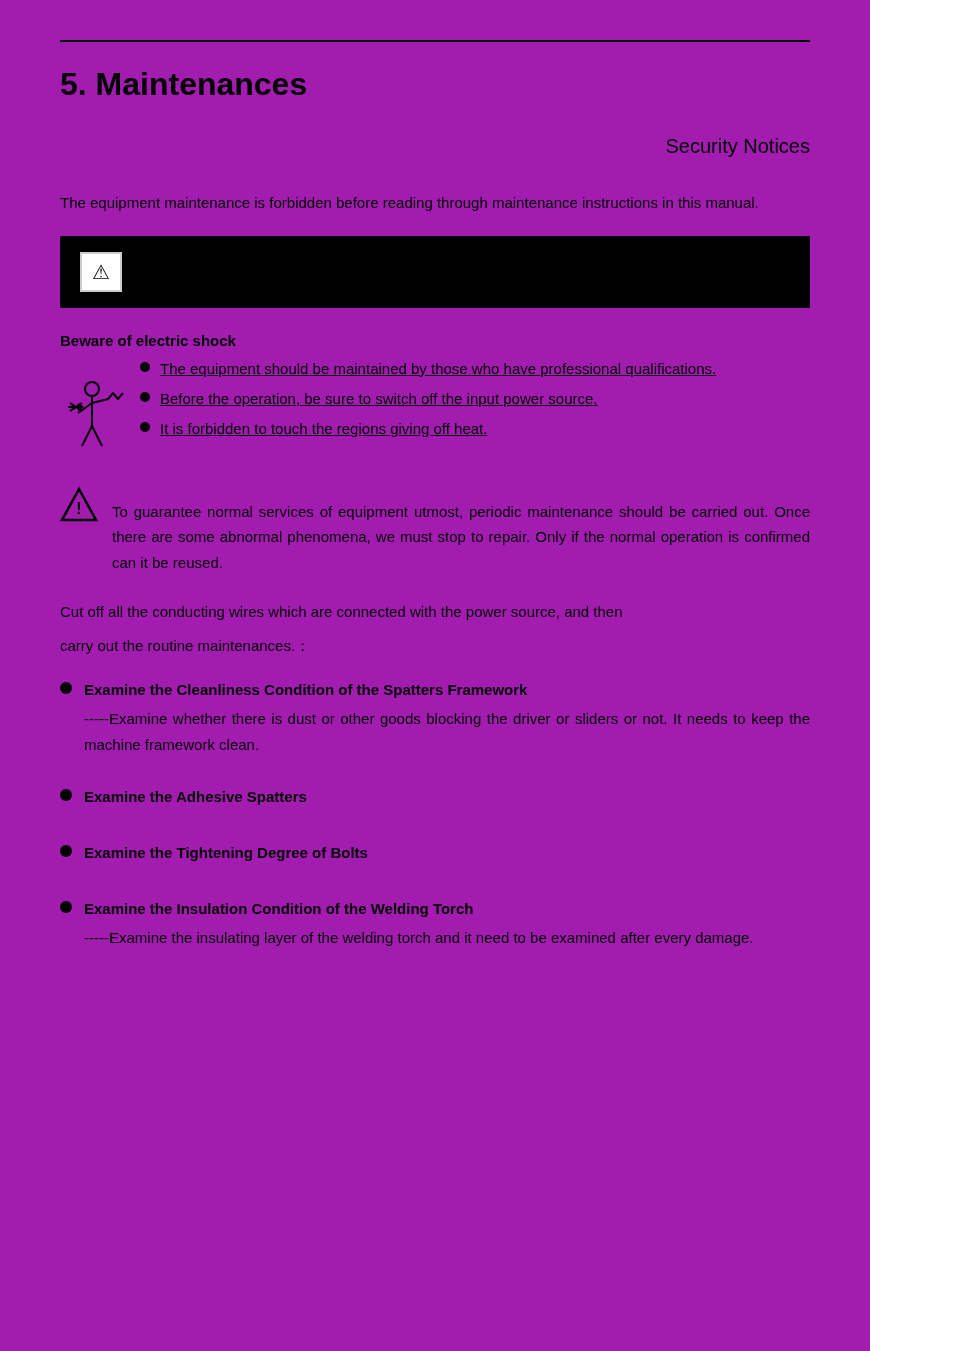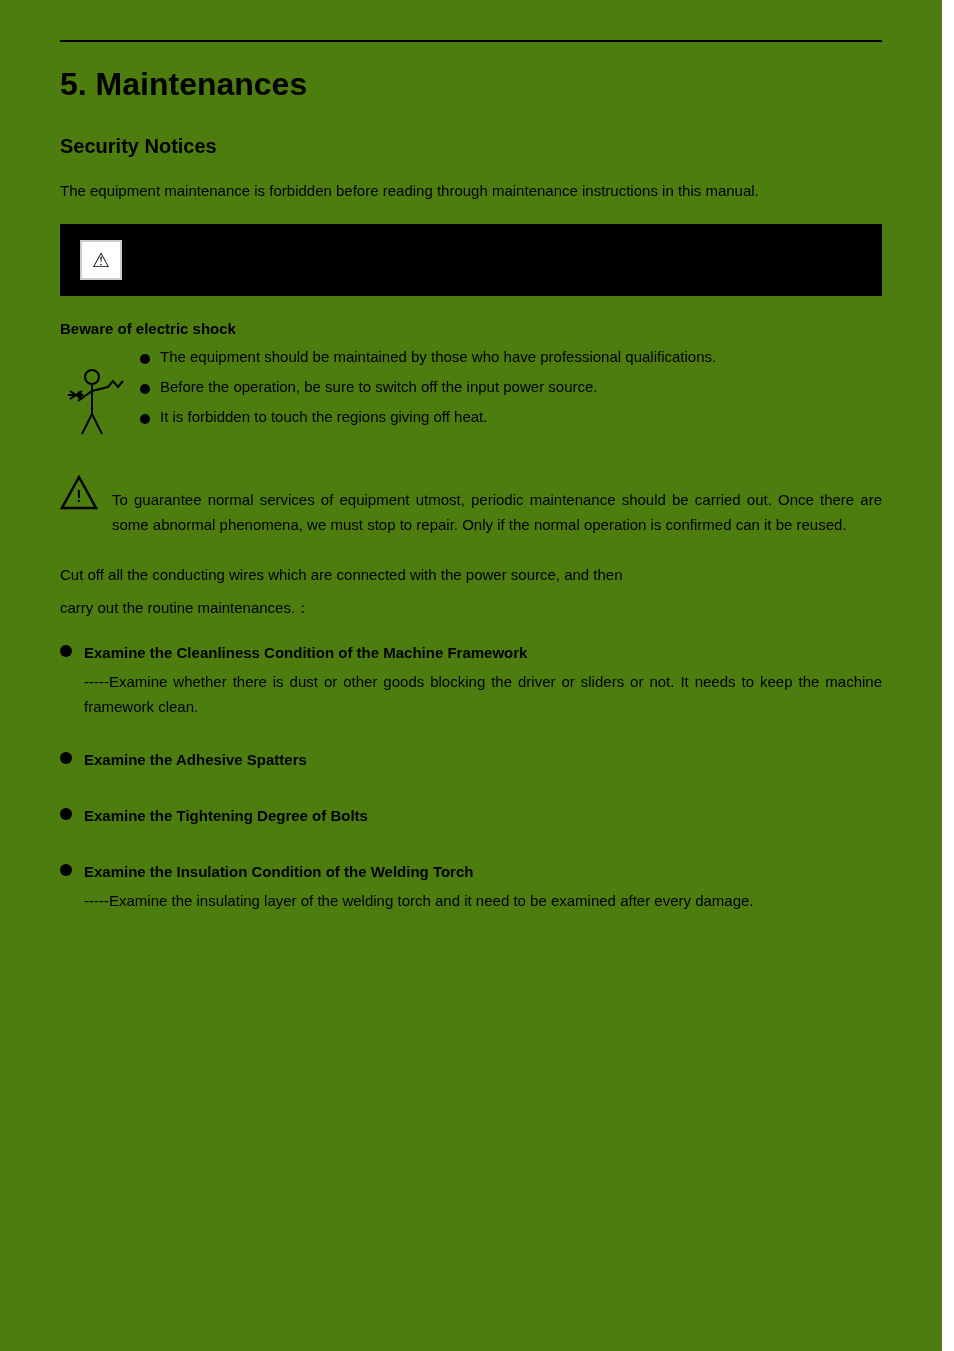--- a/index.html
+++ b/index.html
@@ -11,41 +11,42 @@
     body {
       background: #ffffff;
       font-family: Arial, sans-serif;
       font-size: 15px;
       color: #000000;
       width: 954px;
       min-height: 1351px;
     }
 
     .page-container {
-      width: 942px;
+      width: 870px;
       min-height: 1351px;
       padding: 40px 60px 60px 60px;
-      background: #4d7c0f;
+      background: #a21caf;
     }
 
     .top-border {
       border-top: 2px solid #000000;
       margin-bottom: 24px;
     }
 
     .chapter-title {
       font-size: 32px;
       font-weight: bold;
       margin-bottom: 32px;
     }
 
     .section-title {
       font-size: 20px;
-      font-weight: bold;
-      margin-bottom: 20px;
+      font-weight: normal;
+      margin-bottom: 32px;
+      text-align: right;
     }
 
     .subsection-title {
       font-size: 22px;
       font-weight: bold;
       margin-bottom: 20px;
     }
 
     .intro-text {
       text-align: justify;
@@ -95,23 +96,24 @@
     }
 
     .bullet-list {
       list-style: none;
       padding: 0;
       margin: 0;
     }
 
     .bullet-list li {
       display: flex;
-      align-items: center;
+      align-items: flex-start;
       margin-bottom: 6px;
       line-height: 1.6;
+      text-decoration: underline;
     }
 
     .bullet-dot {
       display: inline-block;
       width: 10px;
       height: 10px;
       background: #000000;
       border-radius: 50%;
       min-width: 10px;
       margin-top: 5px;
@@ -260,21 +262,21 @@
 
   <div class="section-divider"></div>
 
 
   <p class="routine-intro">Cut off all the conducting wires which are connected with the power source, and then</p>
   <p class="routine-intro2">carry out the routine maintenances.：</p>
 
   <div class="maintenance-item">
     <span class="maintenance-bullet"></span>
     <div class="maintenance-content">
-      <div class="maintenance-item-title">Examine the Cleanliness Condition of the Machine Framework</div>
+      <div class="maintenance-item-title">Examine the Cleanliness Condition of the Spatters Framework</div>
       <div class="maintenance-item-desc">-----Examine whether there is dust or other goods blocking the driver or sliders or not. It needs to keep the machine framework clean.</div>
     </div>
   </div>
 
   <div class="maintenance-item">
     <span class="maintenance-bullet"></span>
     <div class="maintenance-content">
       <div class="maintenance-item-title">Examine the Adhesive Spatters</div>
     </div>
   </div>

